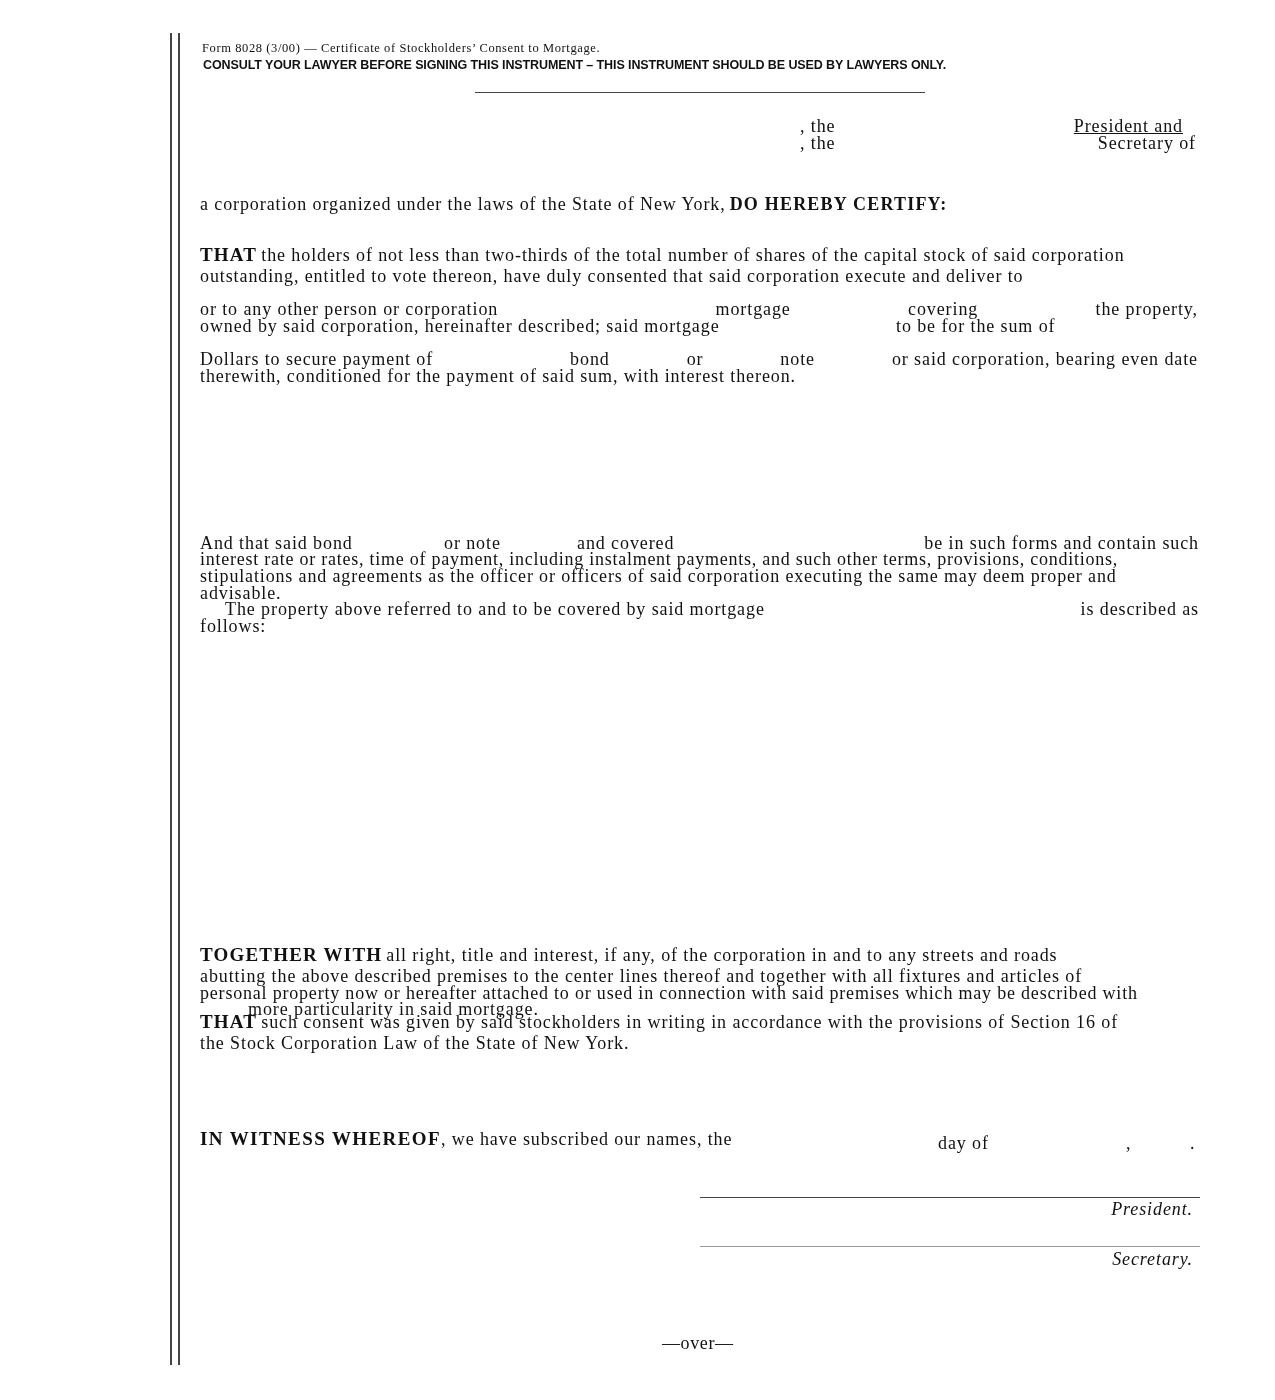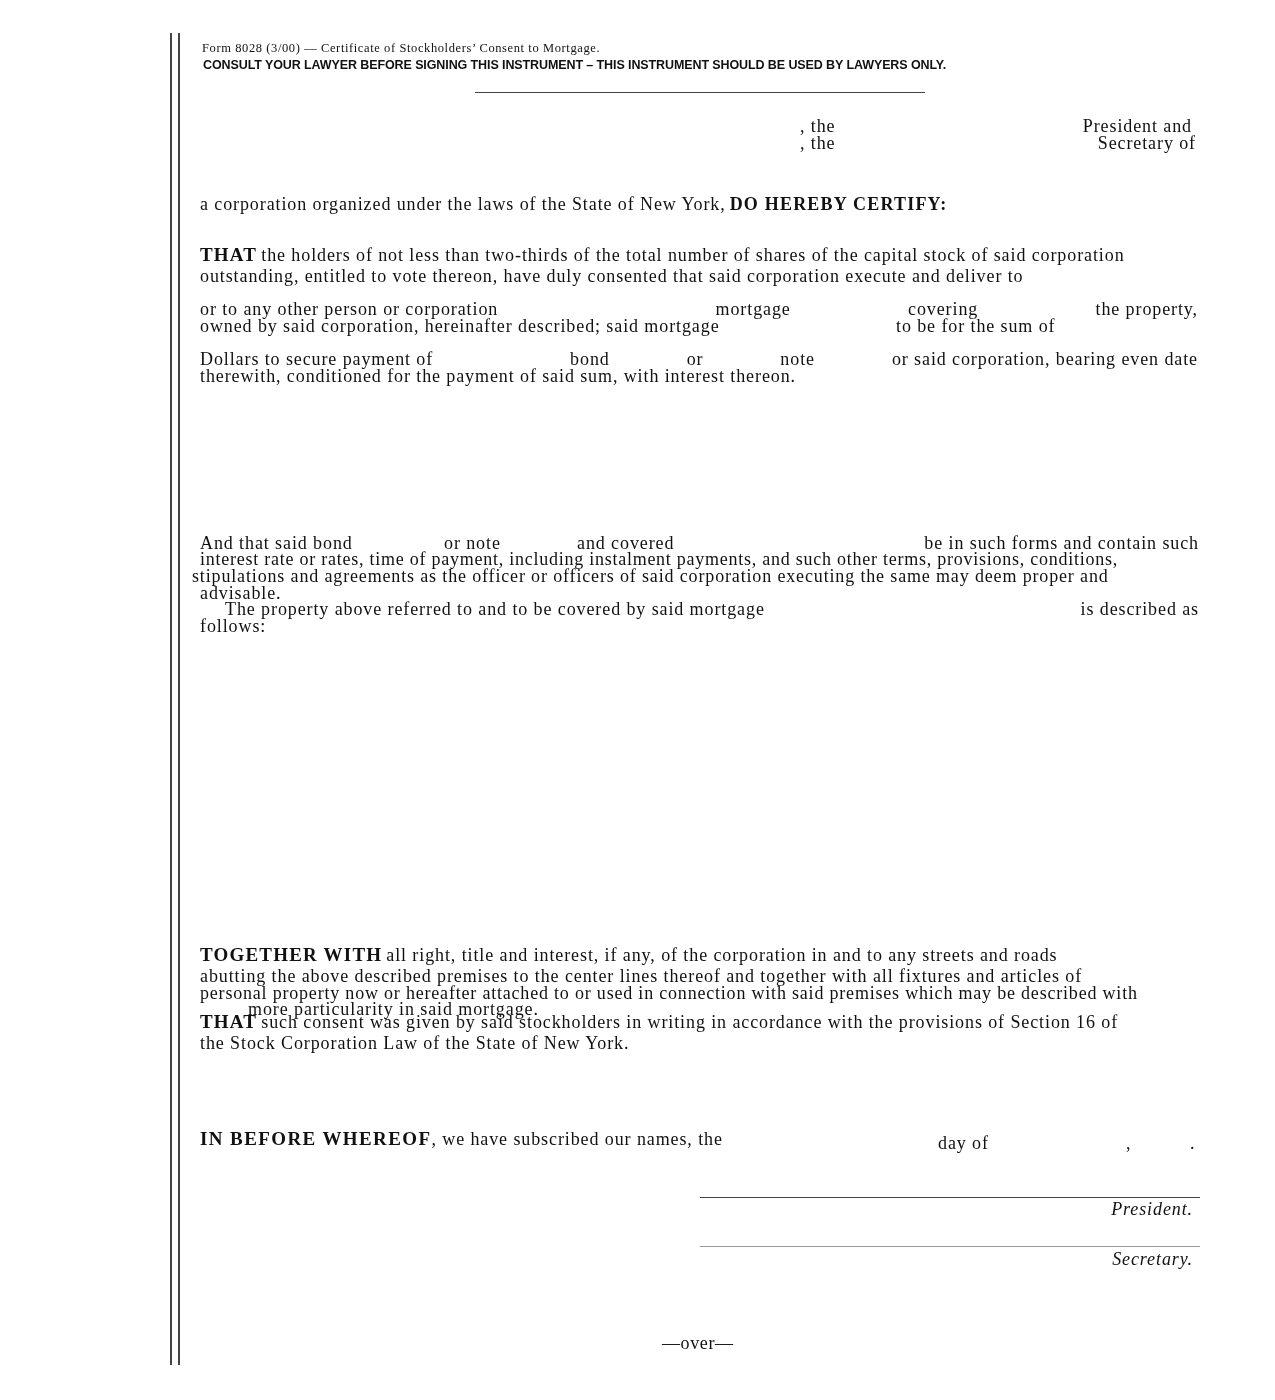--- a/index.html
+++ b/index.html
@@ -18,21 +18,21 @@
 <body>
 
 <div class="vline" style="left:170px"></div>
 <div class="vline" style="left:178px"></div>
 
 <div class="abs serif" style="left:202px; top:41px; font-size:12.5px; letter-spacing:0.6px;">Form 8028 (3/00) — Certificate of Stockholders’ Consent to Mortgage.</div>
 <div class="abs sans-bold" style="left:203px; top:58px;">CONSULT YOUR LAWYER BEFORE SIGNING THIS INSTRUMENT – THIS INSTRUMENT SHOULD BE USED BY LAWYERS ONLY.</div>
 <div class="hr" style="left:475px; width:450px; top:92px;"></div>
 
 <div class="abs serif" style="left:800px; top:116px;">, the</div>
-<div class="abs serif" style="right:83px; top:116px;">President and</div>
+<div class="abs serif" style="right:92px; top:116px;text-decoration:underline;">President and</div>
 <div class="abs serif" style="left:800px; top:133px;">, the</div>
 <div class="abs serif" style="right:79px; top:133px;">Secretary of</div>
 
 <div class="abs" style="left:200px; top:194px;">
   <span class="serif">a corporation organized under the laws of the State of New York,</span>
   <span class="big" style="font-size:18px;">DO HEREBY CERTIFY:</span>
 </div>
 
 <div class="abs" style="left:200px; top:244px;">
   <span class="big">THAT</span>
@@ -56,42 +56,42 @@
   <span>note</span>
   <span>or said corporation, bearing even date</span>
 </div>
 <div class="abs serif" style="left:200px; top:366px;">therewith, conditioned for the payment of said sum, with interest thereon.</div>
 
 <div class="abs serif" style="left:200px; top:533px;">And that said bond</div>
 <div class="abs serif" style="left:444px; top:533px;">or note</div>
 <div class="abs serif" style="left:577px; top:533px;">and covered</div>
 <div class="abs serif" style="right:76px; top:533px;">be in such forms and contain such</div>
 <div class="abs serif" style="left:200px; top:549px; letter-spacing:0.75px;">interest rate or rates, time of payment, including instalment payments, and such other terms, provisions, conditions,</div>
-<div class="abs serif" style="left:192px; top:566px; letter-spacing:0.85px;text-align:center;">stipulations and agreements as the officer or officers of said corporation executing the same may deem proper and</div>
+<div class="abs serif" style="left:200px; top:566px; letter-spacing:0.85px;text-align:center;">stipulations and agreements as the officer or officers of said corporation executing the same may deem proper and</div>
 <div class="abs serif" style="left:200px; top:583px;">advisable.</div>
 <div class="abs serif" style="left:225px; top:599px;">The property above referred to and to be covered by said mortgage</div>
 <div class="abs serif" style="right:76px; top:599px;">is described as</div>
 <div class="abs serif" style="left:200px; top:616px;">follows:</div>
 
 <div class="abs" style="left:200px; top:944px;">
   <span class="big">TOGETHER WITH</span>
   <span class="serif">all right, title and interest, if any, of the corporation in and to any streets and roads</span>
 </div>
 <div class="abs serif" style="left:200px; top:966px;">abutting the above described premises to the center lines thereof and together with all fixtures and articles of</div>
 <div class="abs serif" style="left:200px; top:983px; letter-spacing:0.8px;">personal property now or hereafter attached to or used in connection with said premises which may be described with</div>
 <div class="abs serif" style="left:200px; top:999px;margin-left:48px;">more particularity in said mortgage.</div>
 
 <div class="abs" style="left:200px; top:1011px;">
   <span class="big">THAT</span>
   <span class="serif">such consent was given by said stockholders in writing in accordance with the provisions of Section 16 of</span>
 </div>
 <div class="abs serif" style="left:200px; top:1033px;">the Stock Corporation Law of the State of New York.</div>
 
 <div class="abs" style="left:200px; top:1128px;">
-  <span class="big" style="letter-spacing:1.4px;">IN BEFORE WHEREOF</span><span class="serif">, we have subscribed our names, the</span>
+  <span class="big" style="letter-spacing:1.4px;">IN WITNESS WHEREOF</span><span class="serif">, we have subscribed our names, the</span>
 </div>
 <div class="abs serif" style="left:930px; top:1133px;margin-left:8px;">day of</div>
 <div class="abs serif" style="left:1126px; top:1133px;">,</div>
 <div class="abs serif" style="left:1190px; top:1133px;">.</div>
 
 <div class="hr" style="left:700px; width:500px; top:1197px;"></div>
 <div class="abs serif ital" style="right:82px; top:1199px;">President.</div>
 <div class="hr" style="left:700px; width:500px; top:1246px; background:#999;"></div>
 <div class="abs serif ital" style="right:82px; top:1249px;">Secretary.</div>
 

